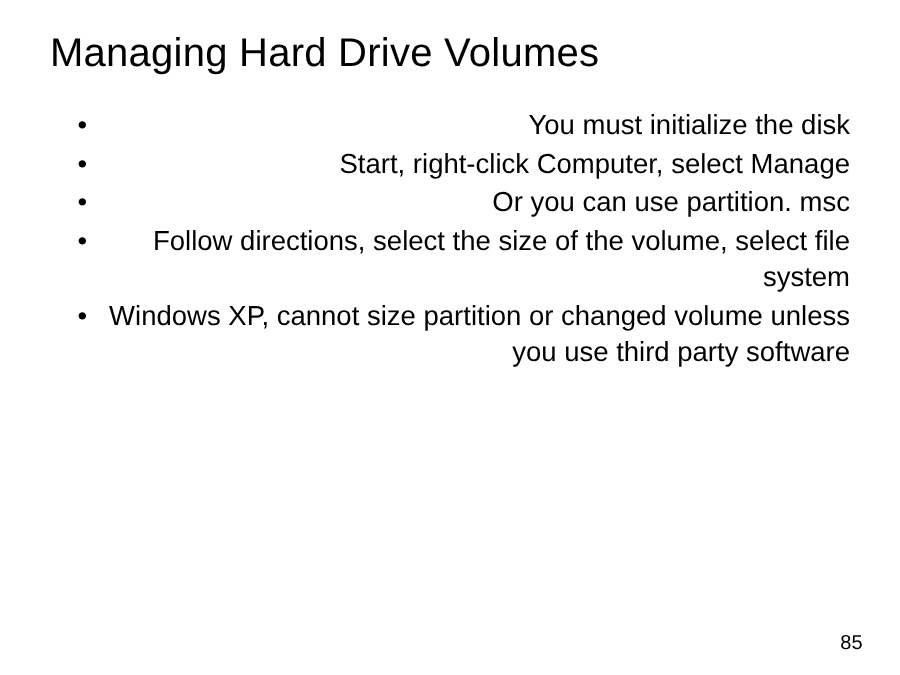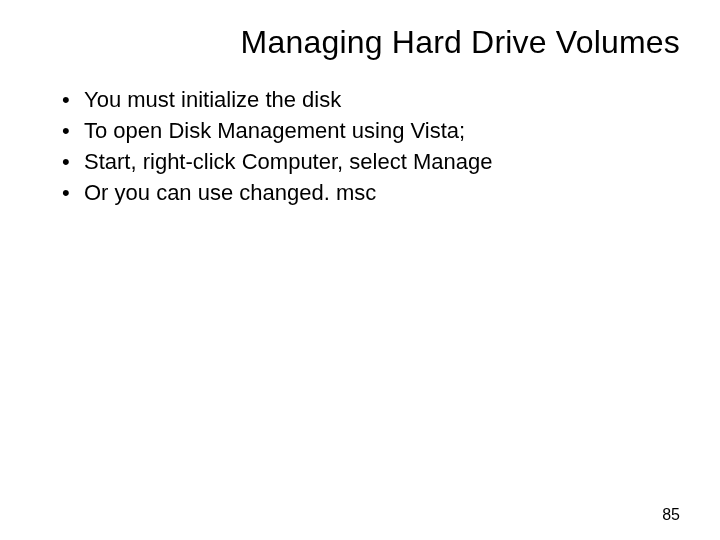--- a/index.html
+++ b/index.html
@@ -8,54 +8,56 @@
       height: 540px;
       background: #ffffff;
       font-family: Arial, Helvetica, sans-serif;
       color: #000000;
       padding: 24px 40px 20px 40px;
       position: relative;
     }
     .title {
       font-size: 32px;
       font-weight: normal;
-      text-align: right;
+      text-align: left;
       margin-bottom: 24px;
       letter-spacing: 0.2px;
     }
     .bullets {
       list-style: none;
       font-size: 22px;
       line-height: 1.32;
       padding-left: 22px;
     }
     .bullets li {
       position: relative;
       padding-left: 22px;
       margin-bottom: 2px;
+      text-align: right;
     }
     .bullets li::before {
       content: "•";
       position: absolute;
       left: 0;
       top: 0;
       font-size: 22px;
     }
     .page-number {
       position: absolute;
       bottom: 16px;
-      right: 40px;
+      right: 30px;
       font-size: 16px;
     }
   </style>
 </head>
 <body>
 
 <h1 class="title">Managing Hard Drive Volumes</h1>
 
 <ul class="bullets">
   <li>You must initialize the disk</li>
-  <li>To open Disk Management using Vista;</li>
   <li>Start, right-click Computer, select Manage</li>
-  <li>Or you can use changed. msc</li>
+  <li>Or you can use partition. msc</li>
+  <li>Follow directions, select the size of the volume, select file system</li>
+  <li>Windows XP, cannot size partition or changed volume unless you use third party software</li>
 </ul>
 
 <div class="page-number">85</div>
 
 </body></html>

